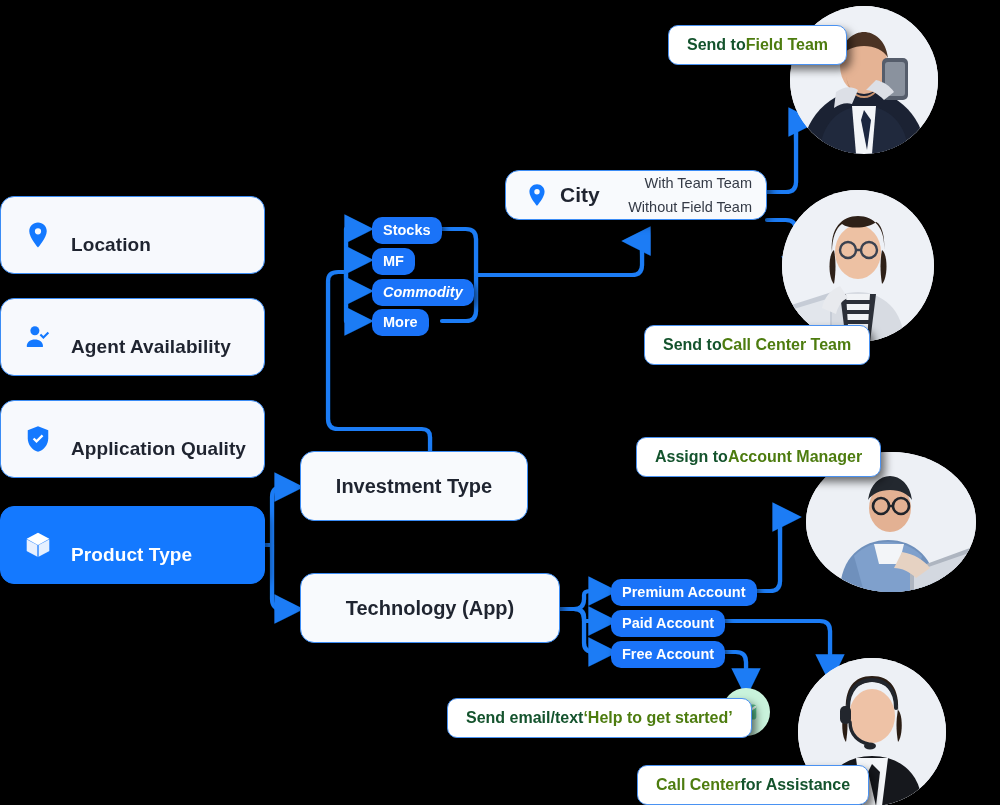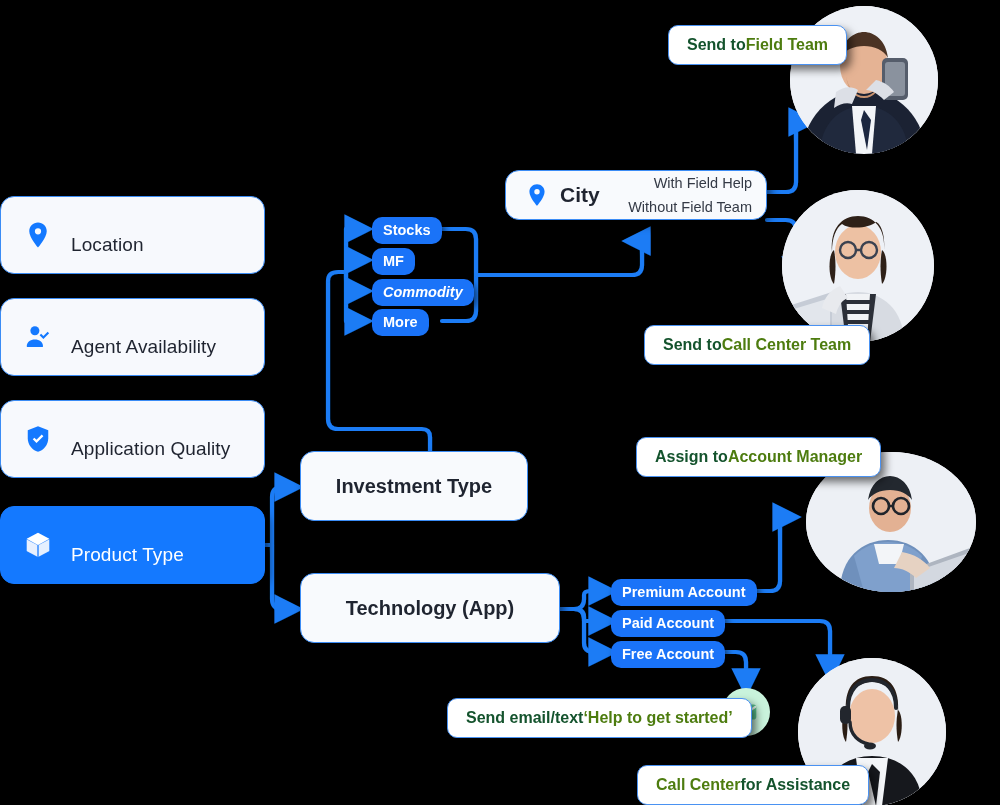--- a/index.html
+++ b/index.html
@@ -23,21 +23,21 @@
     background: #f7f9fd;
     display: flex; align-items: center;
     padding-left: 22px; gap: 18px;
     box-shadow: 4px 5px 9px rgba(0,0,0,.55);
   }
   .side-card.is-active {
     background: #1479ff;
     border-color: #1479ff;
   }
   .side-card .sc-label {
-    font-size: 19px; font-weight: 400; color: #1f2430; letter-spacing: .1px; margin-top: 20px;
+    font-size: 19px; font-weight: 700; color: #1f2430; letter-spacing: .1px; margin-top: 20px;
   }
   .side-card.is-active .sc-label { color: #ffffff; }
   .sc-icon { width: 30px; height: 30px; display: block; flex: 0 0 30px; }
 
   
   .node {
     position: absolute;
     border-radius: 14px;
     border: 1.6px solid #3b8cf5;
     background: #f8fafd;
@@ -224,21 +224,21 @@
   <div class="node" id="node-city">
     <span class="city-left">
       <span class="sc-icon" style="width:26px;height:26px;flex:0 0 26px">
         <svg viewBox="0 0 24 24">
             <path fill="#1479ff" d="M12 2C8.1 2 5 5.1 5 9c0 5.2 7 13 7 13s7-7.8 7-13c0-3.9-3.1-7-7-7zm0 9.5A2.5 2.5 0 1 1 12 6.5a2.5 2.5 0 0 1 0 5z"></path>
           </svg>
       </span>
       <span class="city-name">City</span>
     </span>
     <span class="city-opts">
-      <span class="city-opt">With Field Help</span>
+      <span class="city-opt">With Team Team</span>
       <span class="city-opt">Without Field Team</span>
     </span>
   </div>
 
   <div class="node" id="node-investment">
     <span class="node-title">Investment Type</span>
   </div>
 
   <div class="node" id="node-technology">
     <span class="node-title">Technology (App)</span>

